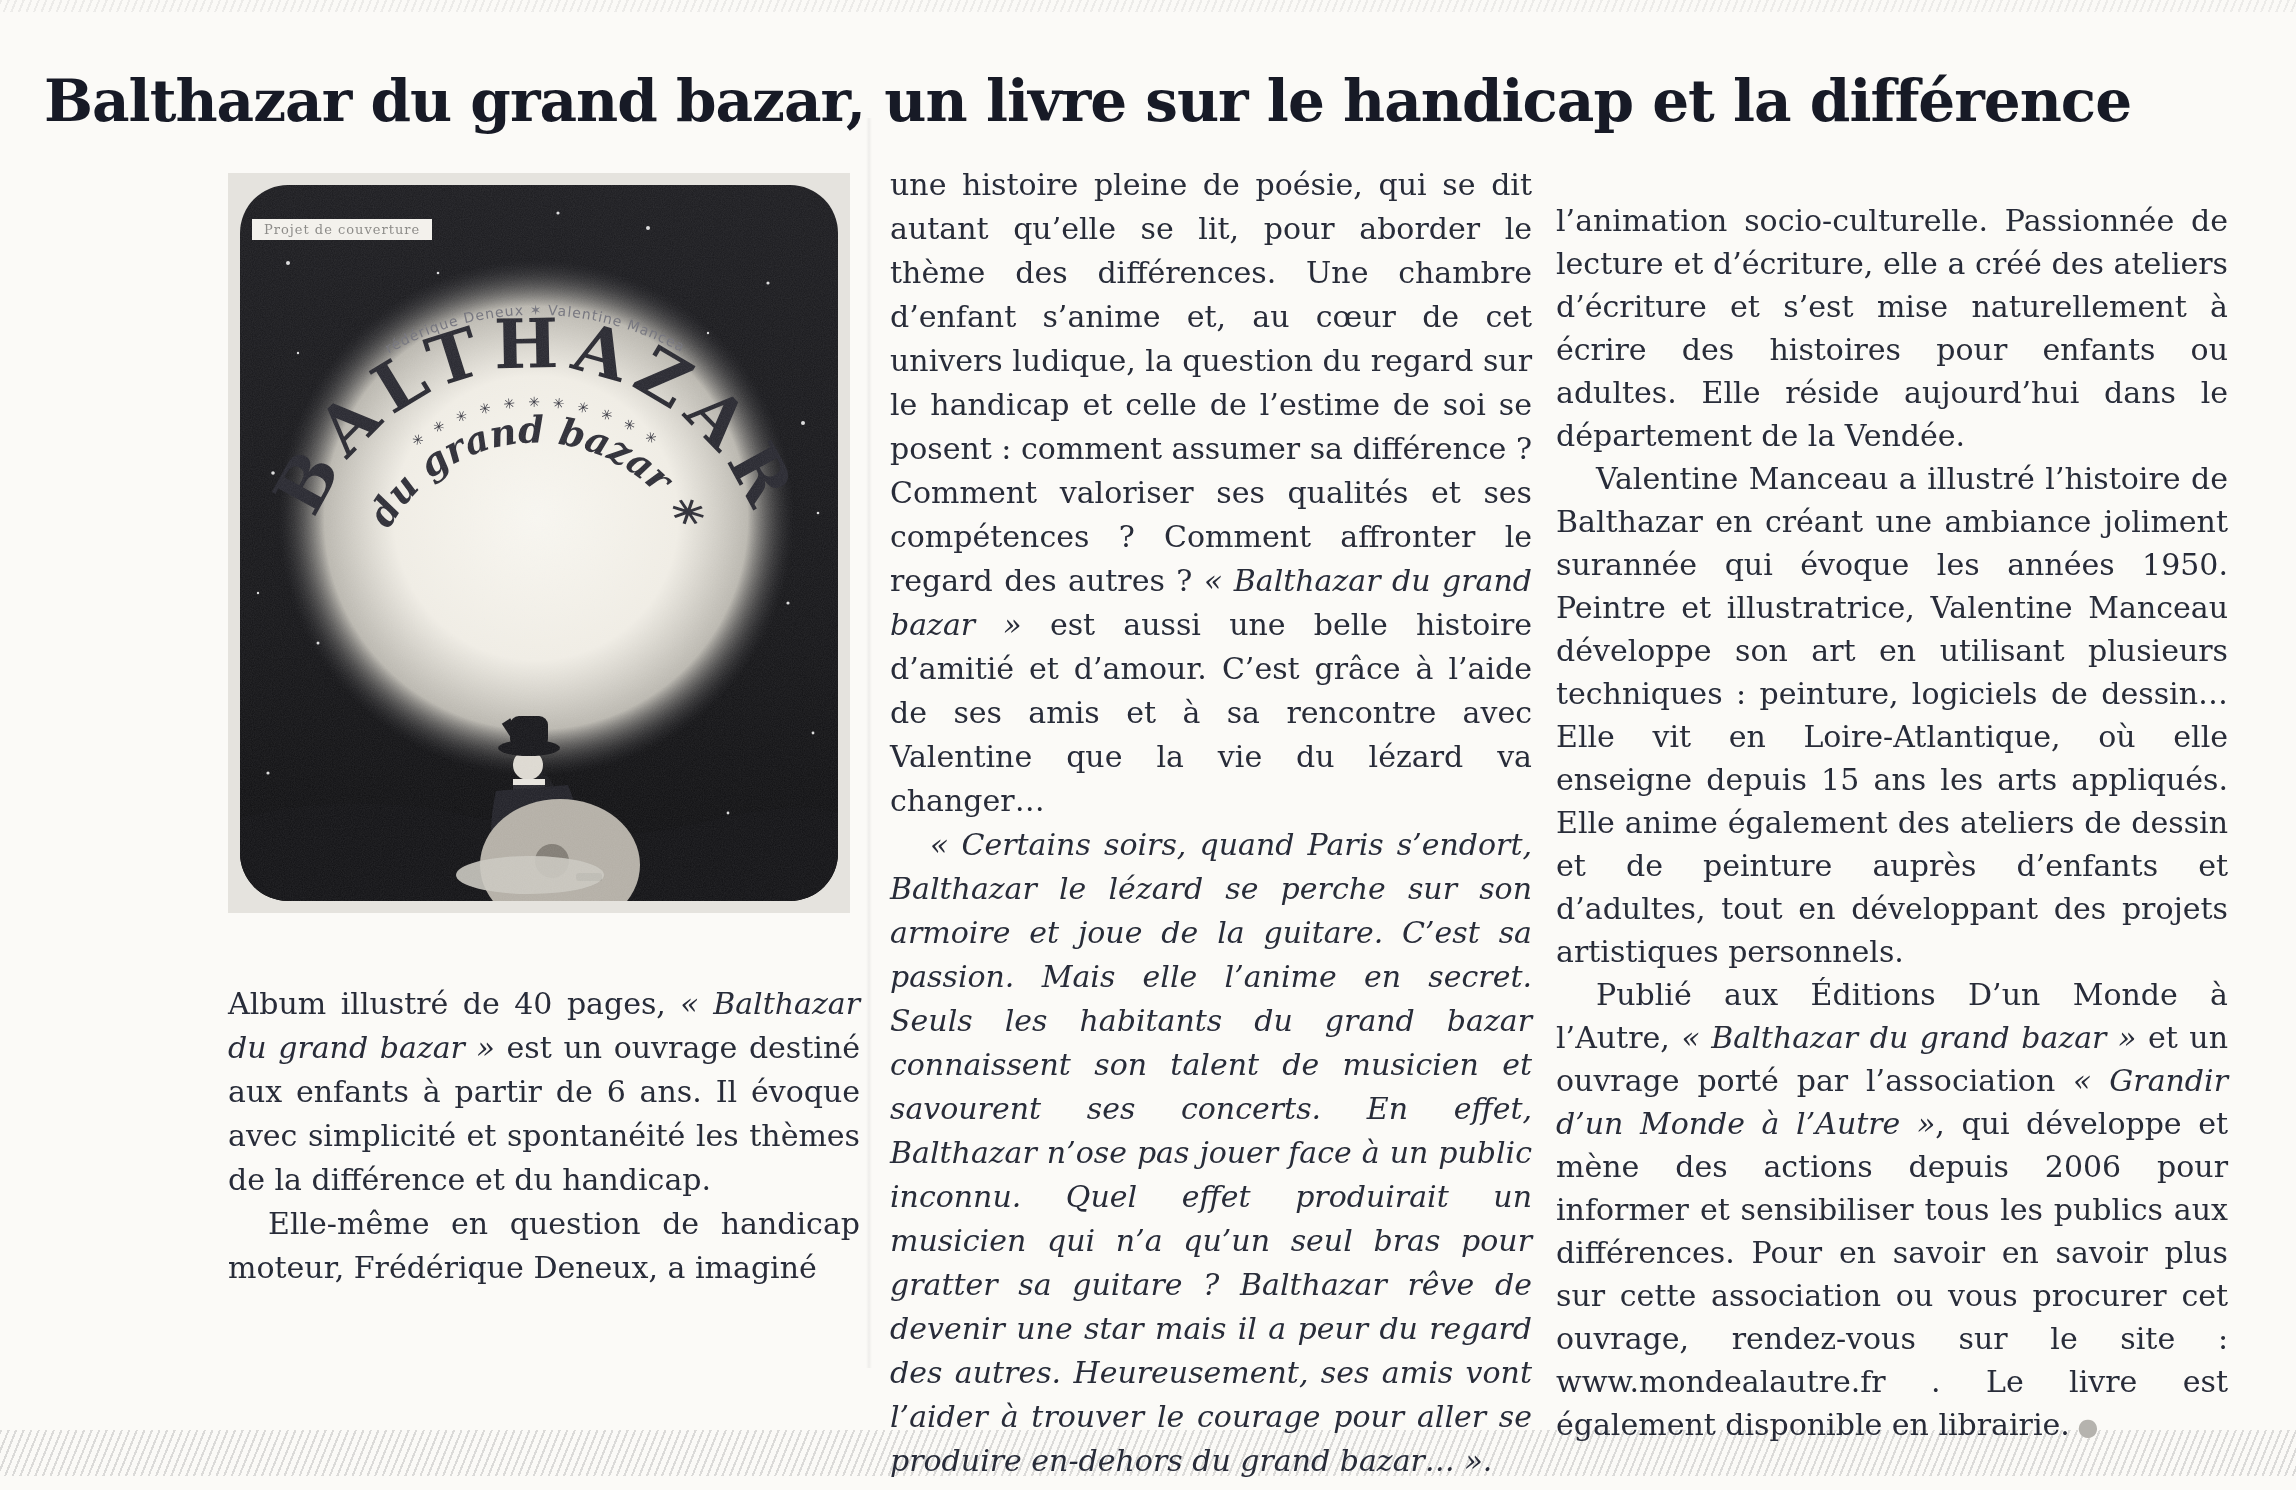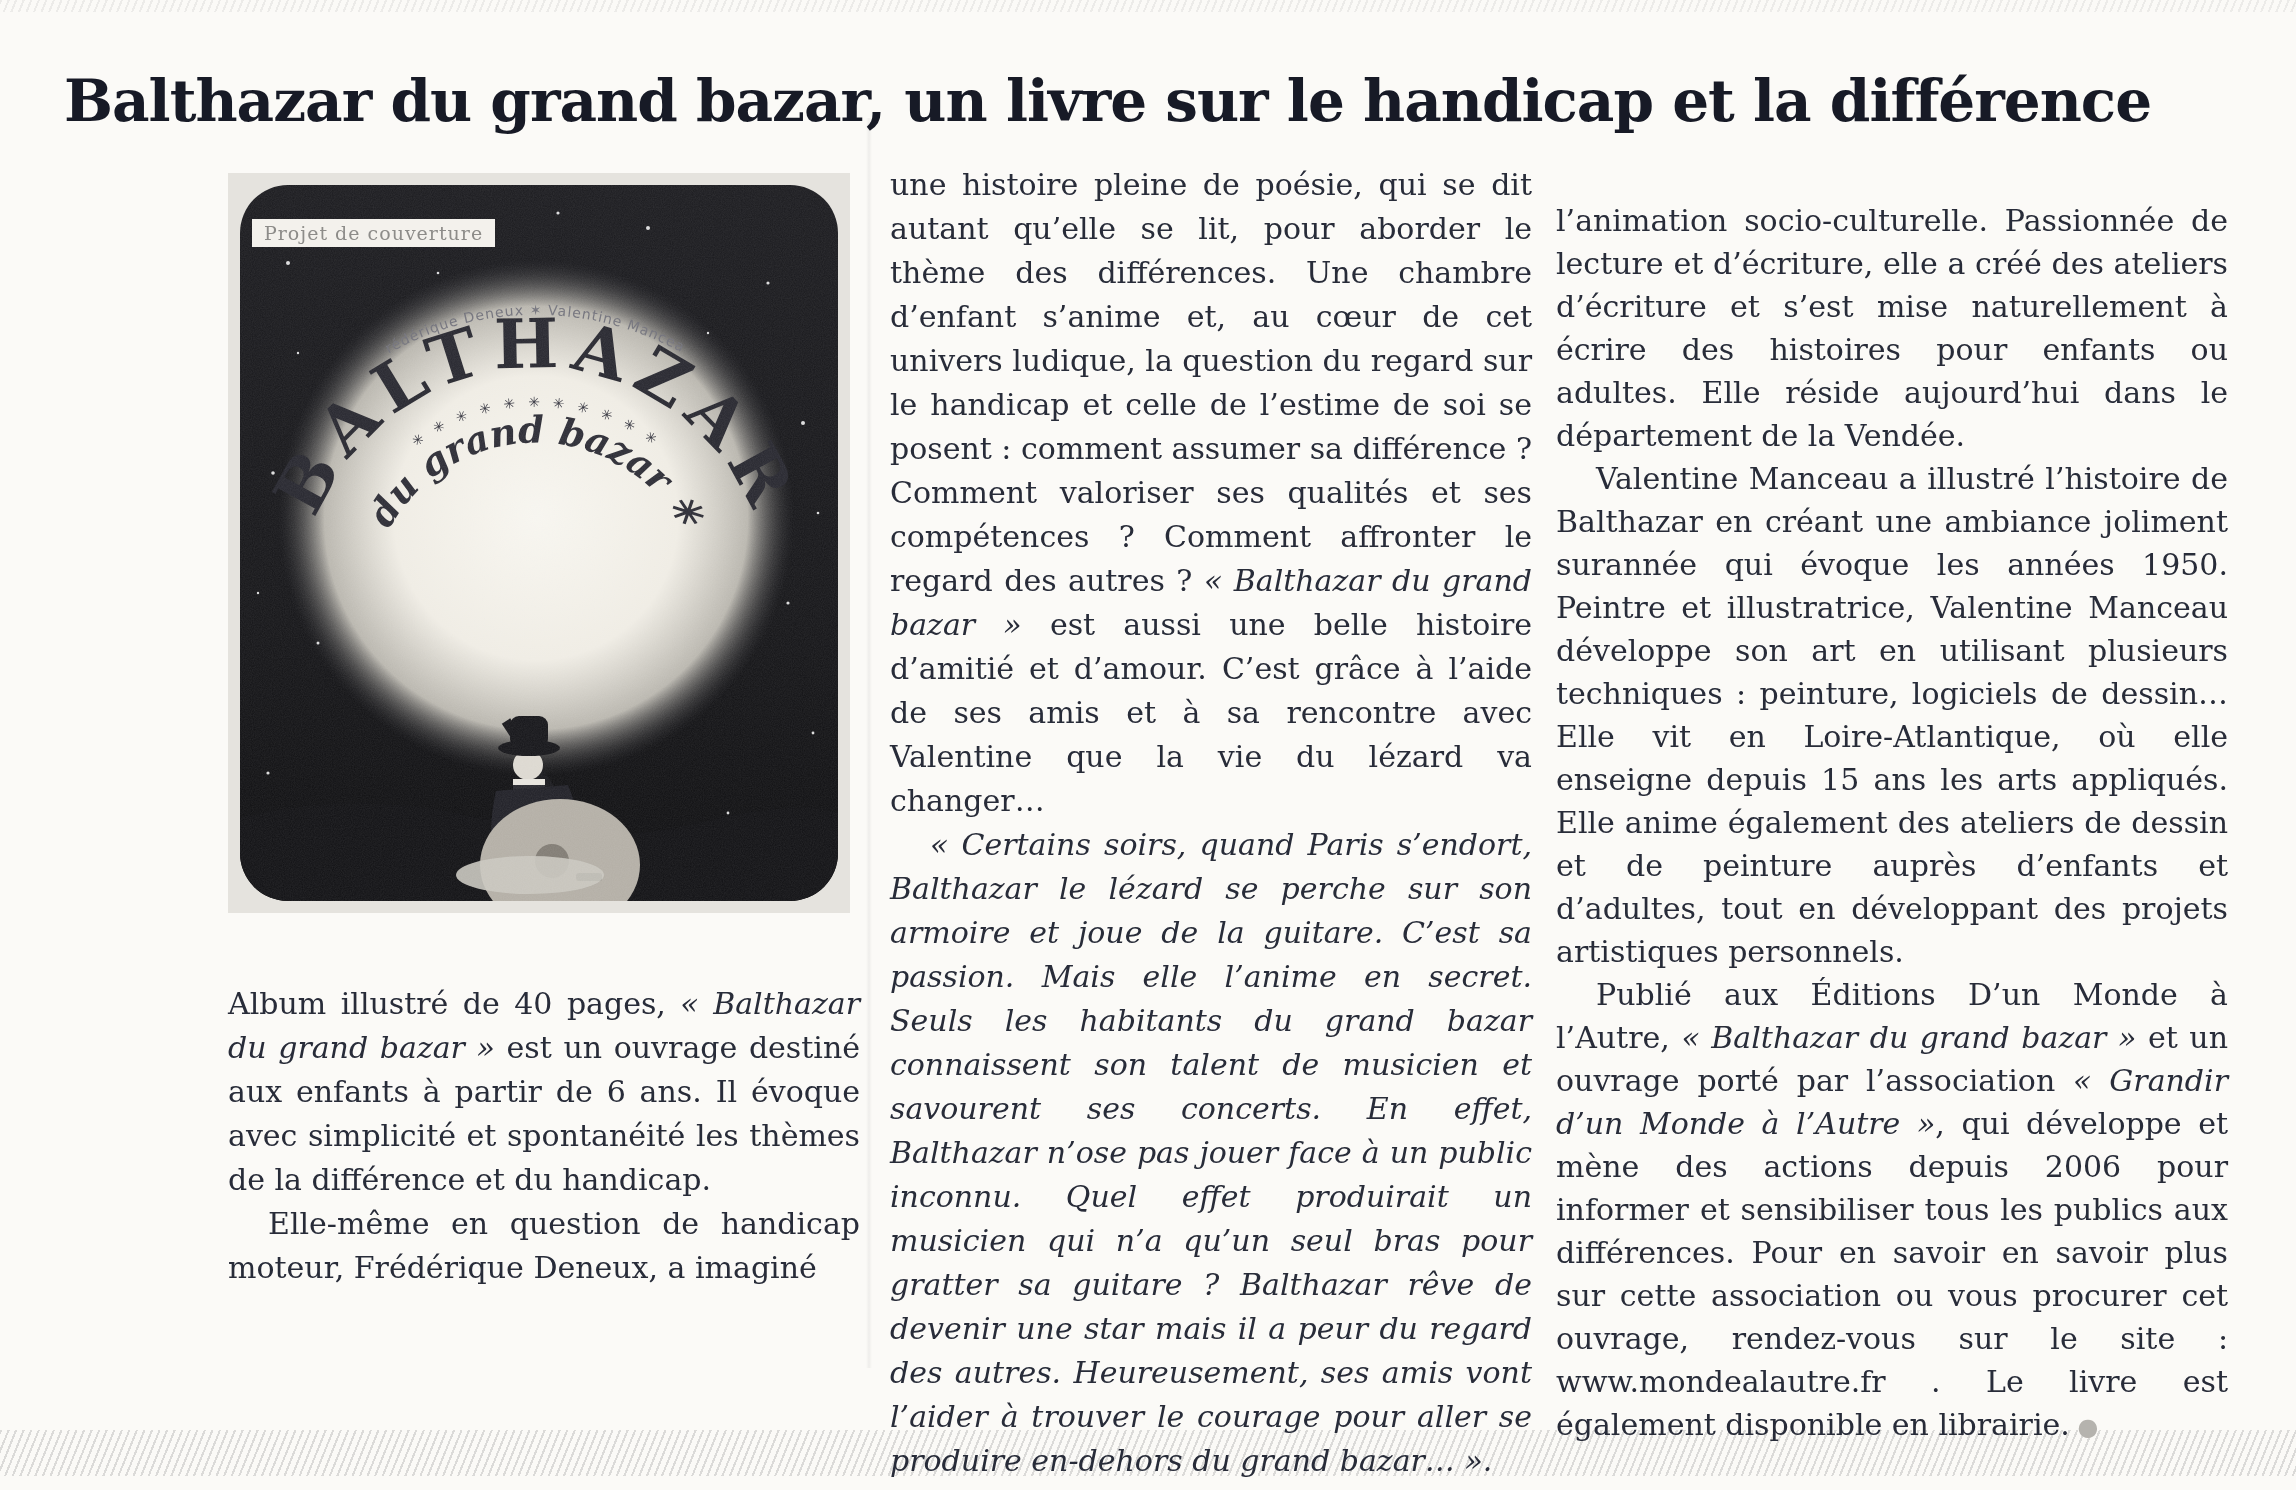--- a/index.html
+++ b/index.html
@@ -15,21 +15,21 @@
     background:repeating-linear-gradient(112deg, rgba(110,110,112,.30) 0 2px, rgba(255,255,255,0) 2px 7px);
   }
   .hatch-top { top:0; height:12px; opacity:.35; }
   .hatch-bottom { top:1430px; height:46px; opacity:.75; }
   .crease {
     position:absolute; left:866px; top:118px; width:6px; height:1250px;
     background:linear-gradient(to right, rgba(0,0,0,0), rgba(0,0,0,.05), rgba(0,0,0,0));
   }
   
   .headline {
-    position:absolute; left:64px; top:42px; width:2190px;
+    position:absolute; left:44px; top:42px; width:2190px;
     font-size:58px; font-weight:bold; letter-spacing:-1px;
     color:#171a26; white-space:nowrap;margin-top:25px;
   }
   
   .col {
     position:absolute; font-size:30px; line-height:44px;
     text-align:justify; color:#282c39;
   }
   #col1 { left:228px; top:982px;  width:632px; }
   #col2 { left:890px; top:163px;  width:642px; }
@@ -40,21 +40,21 @@
   .endmark { color:#b5b3ae; font-size:24px; }
   
   #cover {
     position:absolute; left:228px; top:173px; width:622px; height:740px;
     background:#e5e3de;
   }
   #cover svg { display:block; }
   .cover-label {
     position:absolute; left:24px; top:46px;
     background:#f3f1ec; color:#8d8c89;
-    font-size:19px; letter-spacing:1px; padding:3px 12px;
+    font-size:13px; letter-spacing:1px; padding:3px 12px;
     filter:blur(.5px);
   }
 </style>
 </head>
 <body>
 
 <div id="page">
 
   <div class="hatch hatch-top"></div>
   <div class="hatch hatch-bottom"></div>

